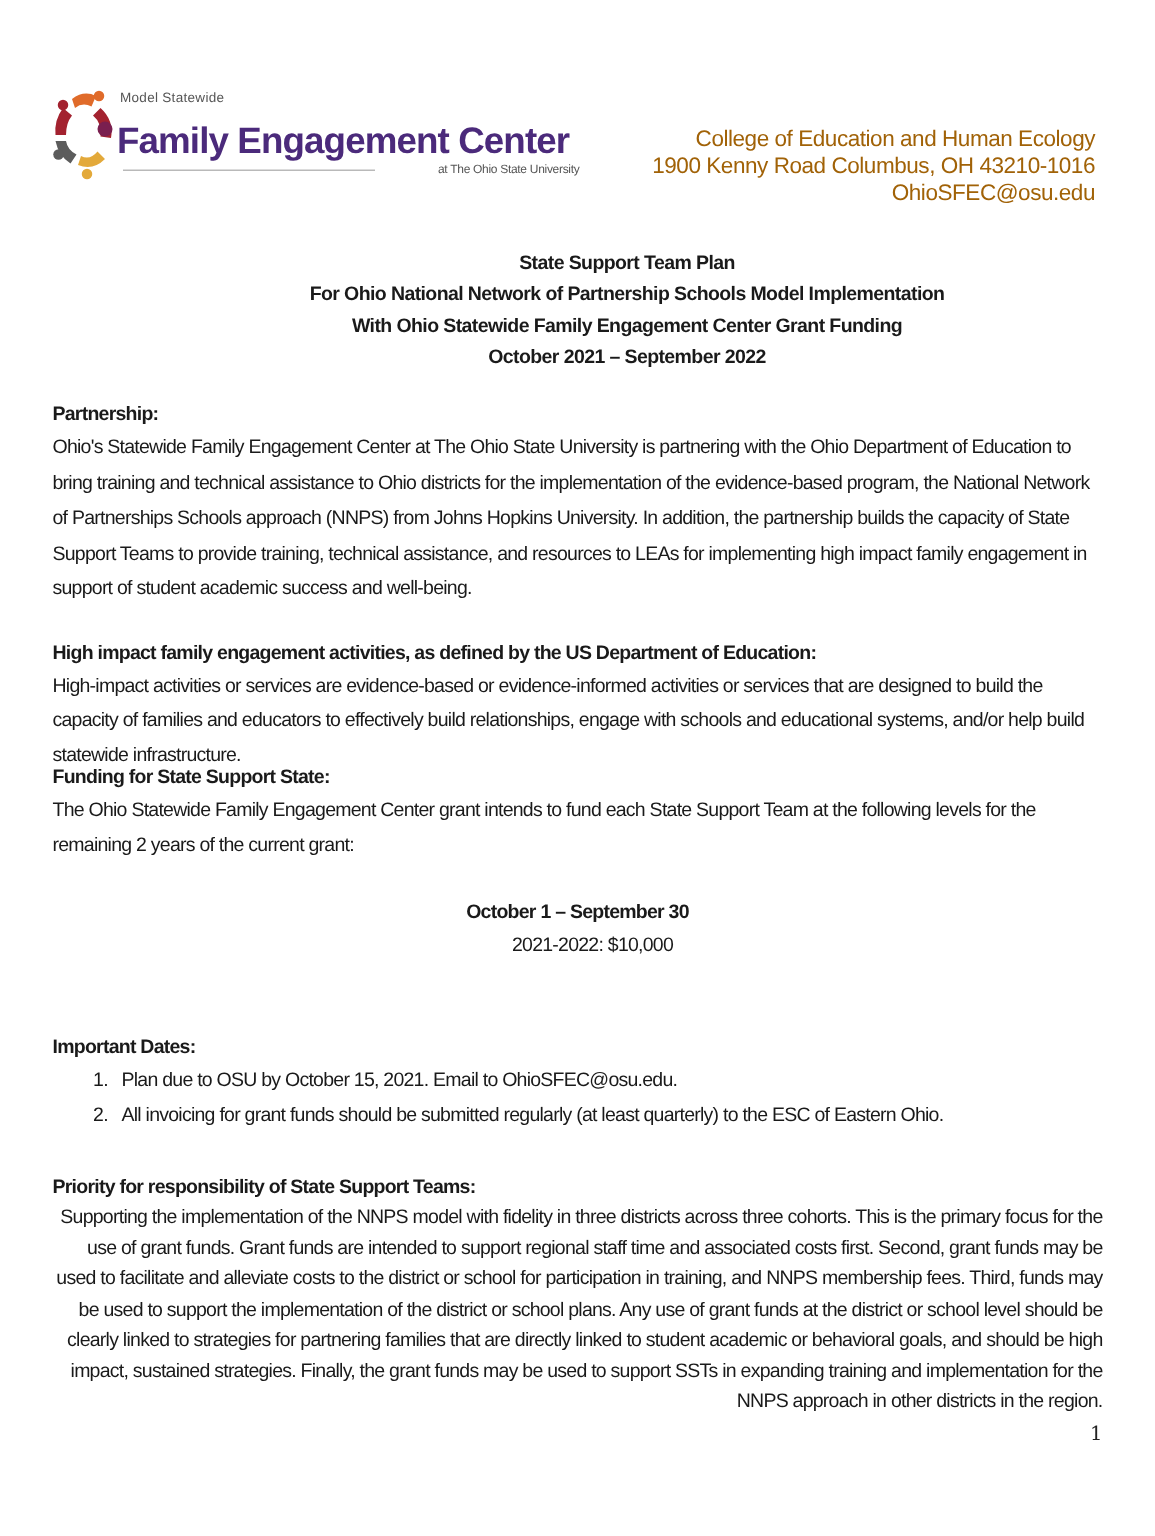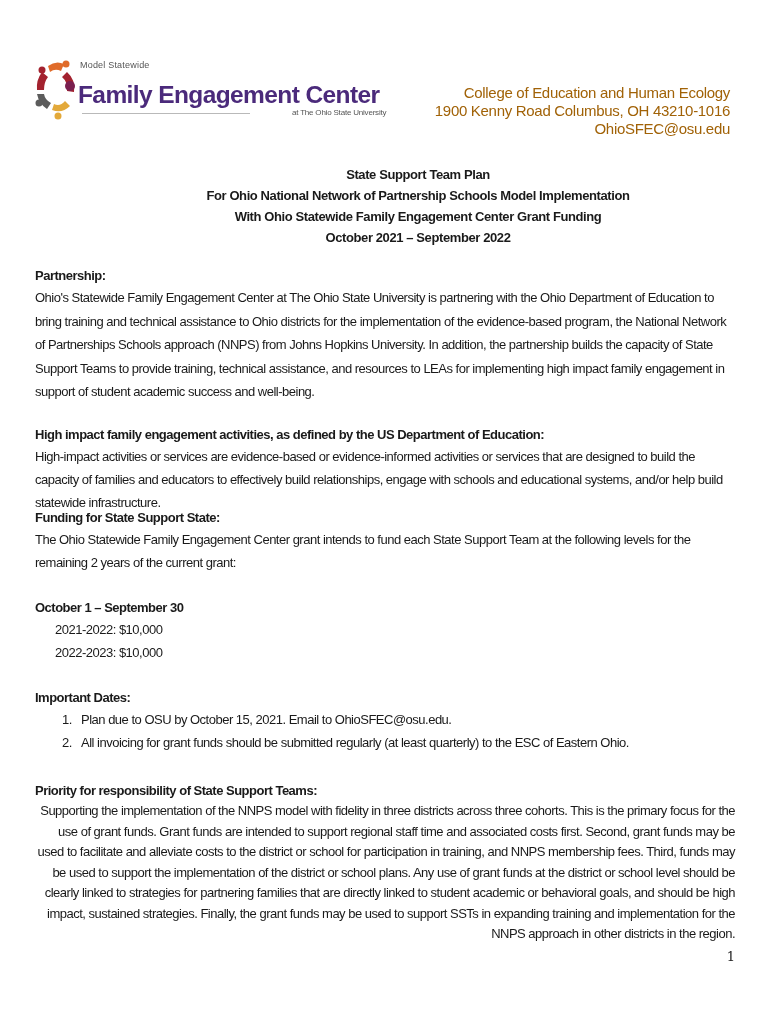--- a/index.html
+++ b/index.html
@@ -74,24 +74,23 @@
   <div class="body-text" style="top:425px;">
     <div class="heading">High impact family engagement activities, as defined by the US Department of Education:</div>
     <div class="para-tight">High-impact activities or services are evidence-based or evidence-informed activities or services that are designed to build the capacity of families and educators to effectively build relationships, engage with schools and educational systems, and/or help build statewide infrastructure.</div>
   </div>
 
   <div class="body-text" style="top:508px;">
     <div class="heading">Funding for State Support State:</div>
     <div class="para-tight">The Ohio Statewide Family Engagement Center grant intends to fund each State Support Team at the following levels for the remaining 2 years of the current grant:</div>
   </div>
 
-  <div class="body-text" style="top:598px;">
+  <div class="body-text" style="top:598px;text-align:center;">
     <div class="heading">October 1 – September 30</div>
     <div class="indent">2021-2022: $10,000</div>
-    <div class="indent">2022-2023: $10,000</div>
   </div>
 
   <div class="body-text" style="top:688px;">
     <div class="heading">Important Dates:</div>
     <ol>
       <li>Plan due to OSU by October 15, 2021.  Email to OhioSFEC@osu.edu.</li>
       <li>All invoicing for grant funds should be submitted regularly (at least quarterly) to the ESC of Eastern Ohio.</li>
     </ol>
   </div>
 

